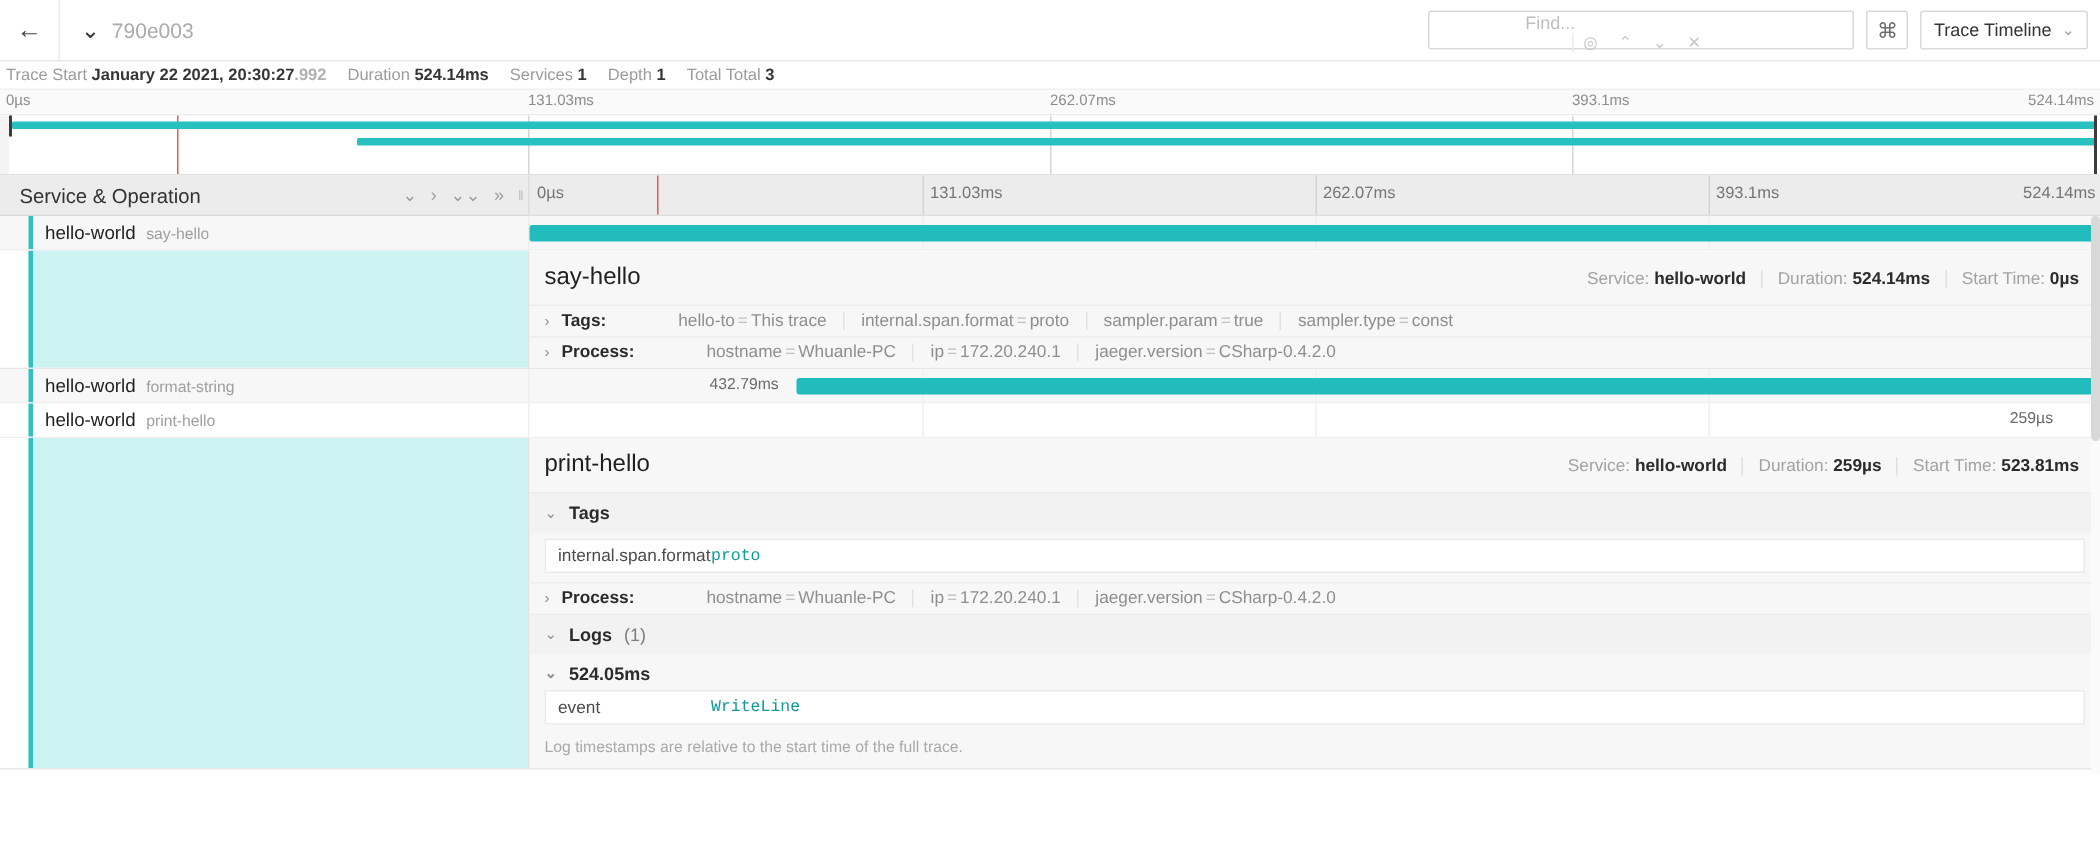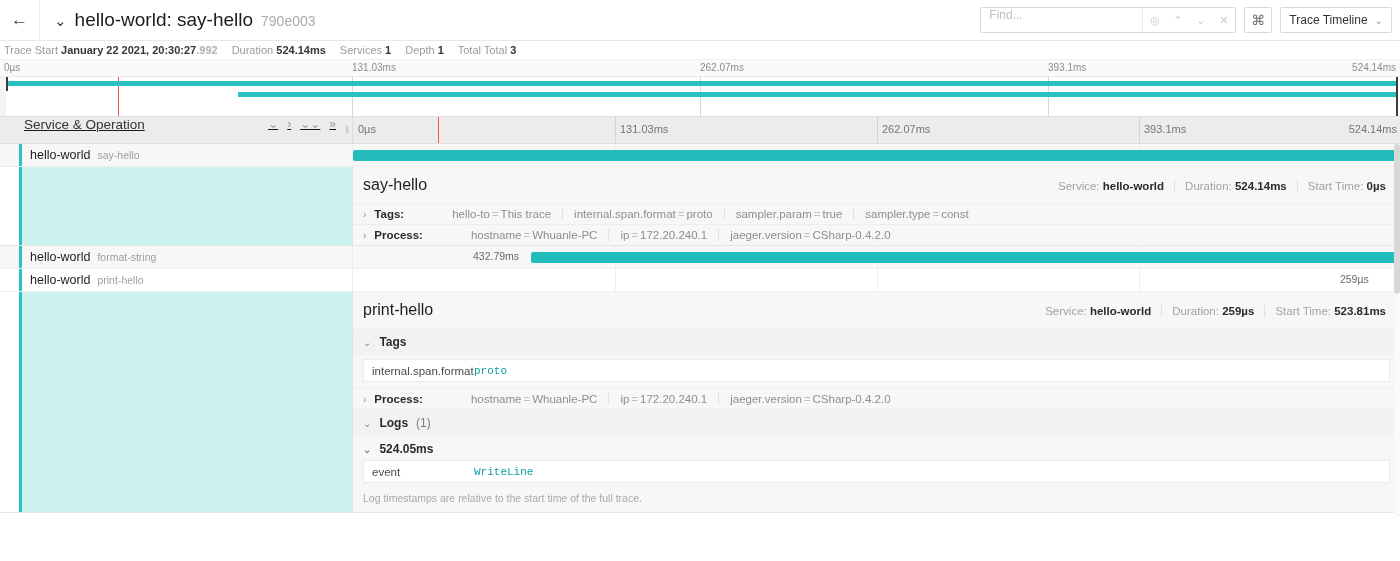--- a/index.html
+++ b/index.html
@@ -46,26 +46,27 @@
   }
   .trace-id {
     font-size: 14px; color: #aaa; font-weight: 400;
   }
   .header-right {
     display: flex; align-items: center; gap: 8px;
     padding-right: 8px;
     flex: 0 0 auto;
   }
   .find-box {
-    display: flex; align-items: flex-start;
+    display: flex; align-items: center;
     border: 1px solid #d9d9d9;
     border-radius: 2px;
     height: 26px;
-    width: 256px;
-    background: #fff;
+    width: 284px;
+    background: #fff;
+    flex-direction: column;
   }
   .find-input {
     border: none; outline: none;
     flex: 1 1 auto;
     font-size: 12px;
     padding: 0 8px;
     color: #333;
     font-family: "Liberation Sans", sans-serif;
     background: transparent;
     min-width: 0;
@@ -168,24 +169,23 @@
   .col-header {
     height: 27px;
     display: flex;
     background: #ececec;
     border-bottom: 1px solid #dcdcdc;
     align-items: stretch;
   }
   .col-header-left {
     width: 352px;
     flex: 0 0 352px;
-    display: flex; align-items: flex-start;
-    padding-left: 24px;
-    position: relative;
-    text-decoration: underline;
+    display: flex; align-items: center;
+    padding-left: 13px;
+    position: relative;
   }
   .col-title {
     font-size: 13.5px; color: #333;
     flex: 1 1 auto;
   }
   .collapse-ctrls {
     display: flex; align-items: center; gap: 9px;
     padding-right: 16px;
     color: #9a9a9a; font-size: 12px;
   }
@@ -396,21 +396,20 @@
 </style>
 </head>
 <body>
 
 <div class="top-header">
   <div class="back-btn">
     <span>←</span>
   </div>
   <div class="title-wrap">
     <span class="title-caret">⌄</span>
-    <span class="trace-title">hello-world: say-hello</span>
     <span class="trace-id">790e003</span>
   </div>
   <div class="header-right">
     <div class="find-box">
       <input class="find-input" type="text" placeholder="Find..." style="">
       <div class="find-tools">
         <div class="find-tool">◎</div>
         <div class="find-tool">⌃</div>
         <div class="find-tool">⌄</div>
         <div class="find-tool">✕</div>

